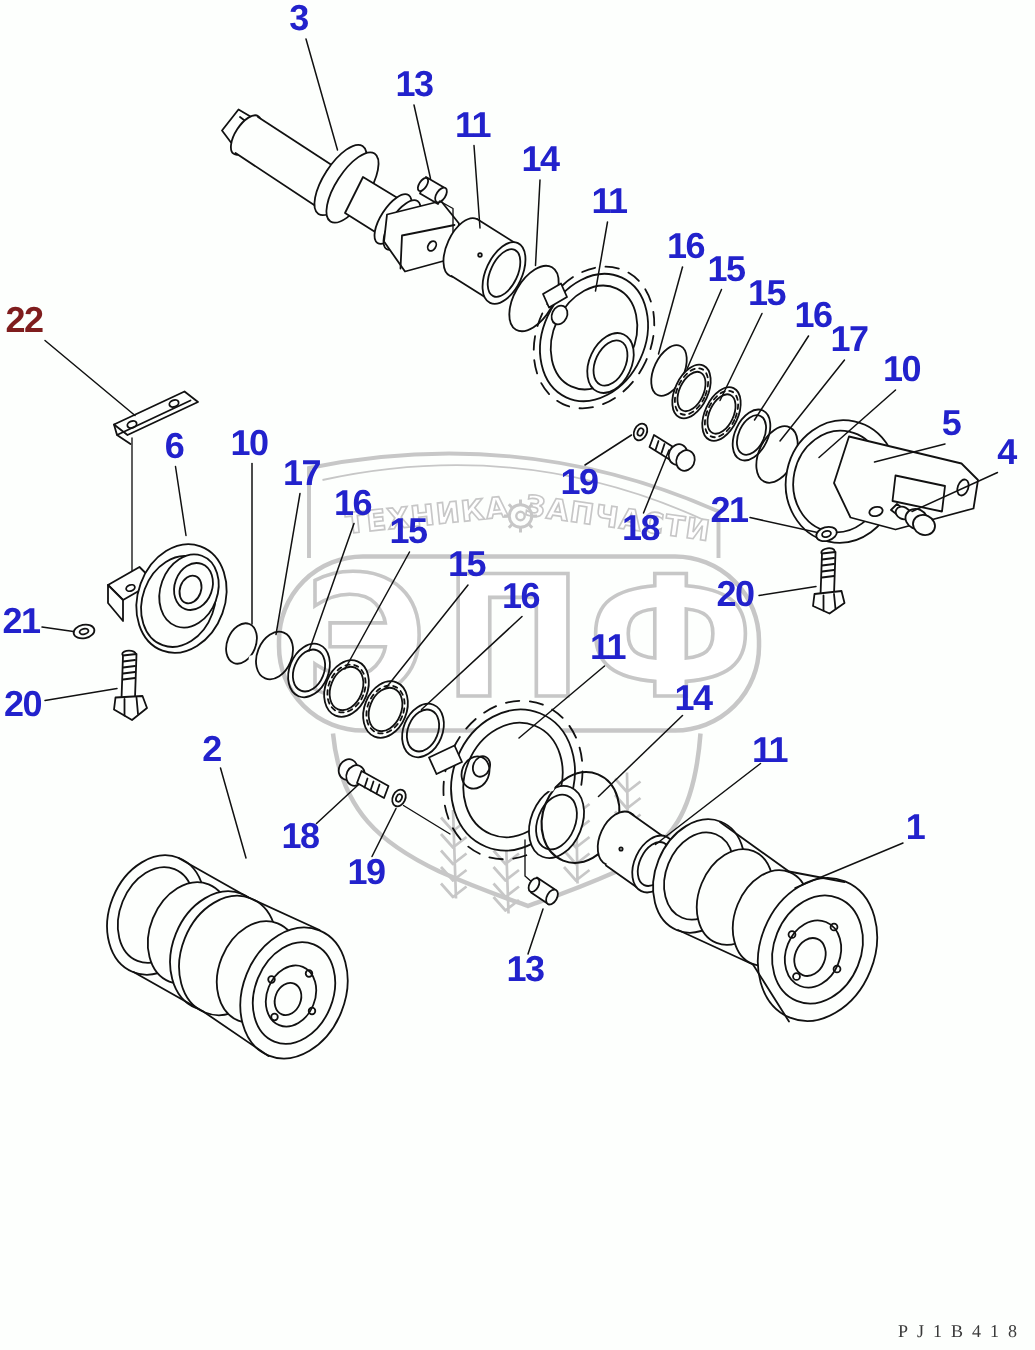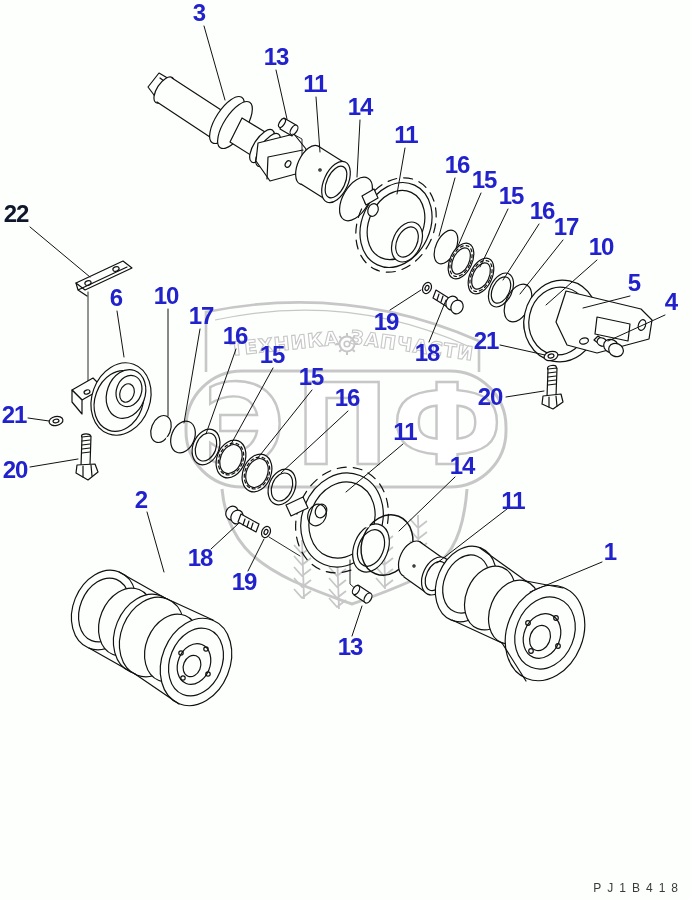--- a/index.html
+++ b/index.html
@@ -2,21 +2,21 @@
 <html><head>
 <meta charset="utf-8">
 <style>
   html,body{margin:0;padding:0;background:#fff;}
   .stage{position:relative;width:690px;height:900px;background:#fdfffd;overflow:hidden;
          font-family:"Liberation Sans",sans-serif;}
   .stage svg{position:absolute;left:0;top:0;}
   #callout-layer{position:absolute;left:0;top:0;width:100%;height:100%;pointer-events:none;}
   .callout{position:absolute;transform:translate(-50%,-50%);font-weight:bold;font-size:24px;
            line-height:1;letter-spacing:-1px;font-family:"Liberation Sans",sans-serif;}
-  .code{position:absolute;right:6px;bottom:5px;font-family:Liberation Sans, sans-serif;
+  .code{position:absolute;right:6px;bottom:5px;font-family:Liberation Serif, serif;
         font-size:12px;letter-spacing:6px;color:#3a3a3a;}
   text.banner{font-family:"DejaVu Sans",sans-serif;font-weight:bold;font-size:19px;
               letter-spacing:1px;fill:#ffffff;stroke:#c7c7c7;stroke-width:1.1px;}
   text.emblem{font-family:"DejaVu Sans",sans-serif;font-weight:bold;font-size:112px;
               fill:#ffffff;stroke:#c7c7c7;stroke-width:2.4px;}
 </style>
 </head>
 <body>
 
 <div class="stage">
@@ -355,21 +355,21 @@
       <div class="callout" style="left: 360px; top: 107px; color: rgb(34, 34, 204);">14</div>
       <div class="callout" style="left: 406px; top: 135px; color: rgb(34, 34, 204);">11</div>
       <div class="callout" style="left: 457px; top: 165px; color: rgb(34, 34, 204);">16</div>
       <div class="callout" style="left: 484px; top: 180px; color: rgb(34, 34, 204);">15</div>
       <div class="callout" style="left: 511px; top: 196px; color: rgb(34, 34, 204);">15</div>
       <div class="callout" style="left: 542px; top: 211px; color: rgb(34, 34, 204);">16</div>
       <div class="callout" style="left: 566px; top: 227px; color: rgb(34, 34, 204);">17</div>
       <div class="callout" style="left: 601px; top: 247px; color: rgb(34, 34, 204);">10</div>
       <div class="callout" style="left: 634px; top: 283px; color: rgb(34, 34, 204);">5</div>
       <div class="callout" style="left: 671px; top: 302px; color: rgb(34, 34, 204);">4</div>
-      <div class="callout" style="left: 16px; top: 214px; color: #0f172a;">22</div>
+      <div class="callout" style="left: 16px; top: 214px; color: #7f1d1d;">22</div>
       <div class="callout" style="left: 116px; top: 298px; color: rgb(34, 34, 204);">6</div>
       <div class="callout" style="left: 166px; top: 296px; color: rgb(34, 34, 204);">10</div>
       <div class="callout" style="left: 201px; top: 316px; color: rgb(34, 34, 204);">17</div>
       <div class="callout" style="left: 235px; top: 336px; color: rgb(34, 34, 204);">16</div>
       <div class="callout" style="left: 272px; top: 355px; color: rgb(34, 34, 204);">15</div>
       <div class="callout" style="left: 311px; top: 377px; color: rgb(34, 34, 204);">15</div>
       <div class="callout" style="left: 347px; top: 398px; color: rgb(34, 34, 204);">16</div>
       <div class="callout" style="left: 14px; top: 415px; color: rgb(34, 34, 204);">21</div>
       <div class="callout" style="left: 15px; top: 470px; color: rgb(34, 34, 204);">20</div>
       <div class="callout" style="left: 141px; top: 500px; color: rgb(34, 34, 204);">2</div>

